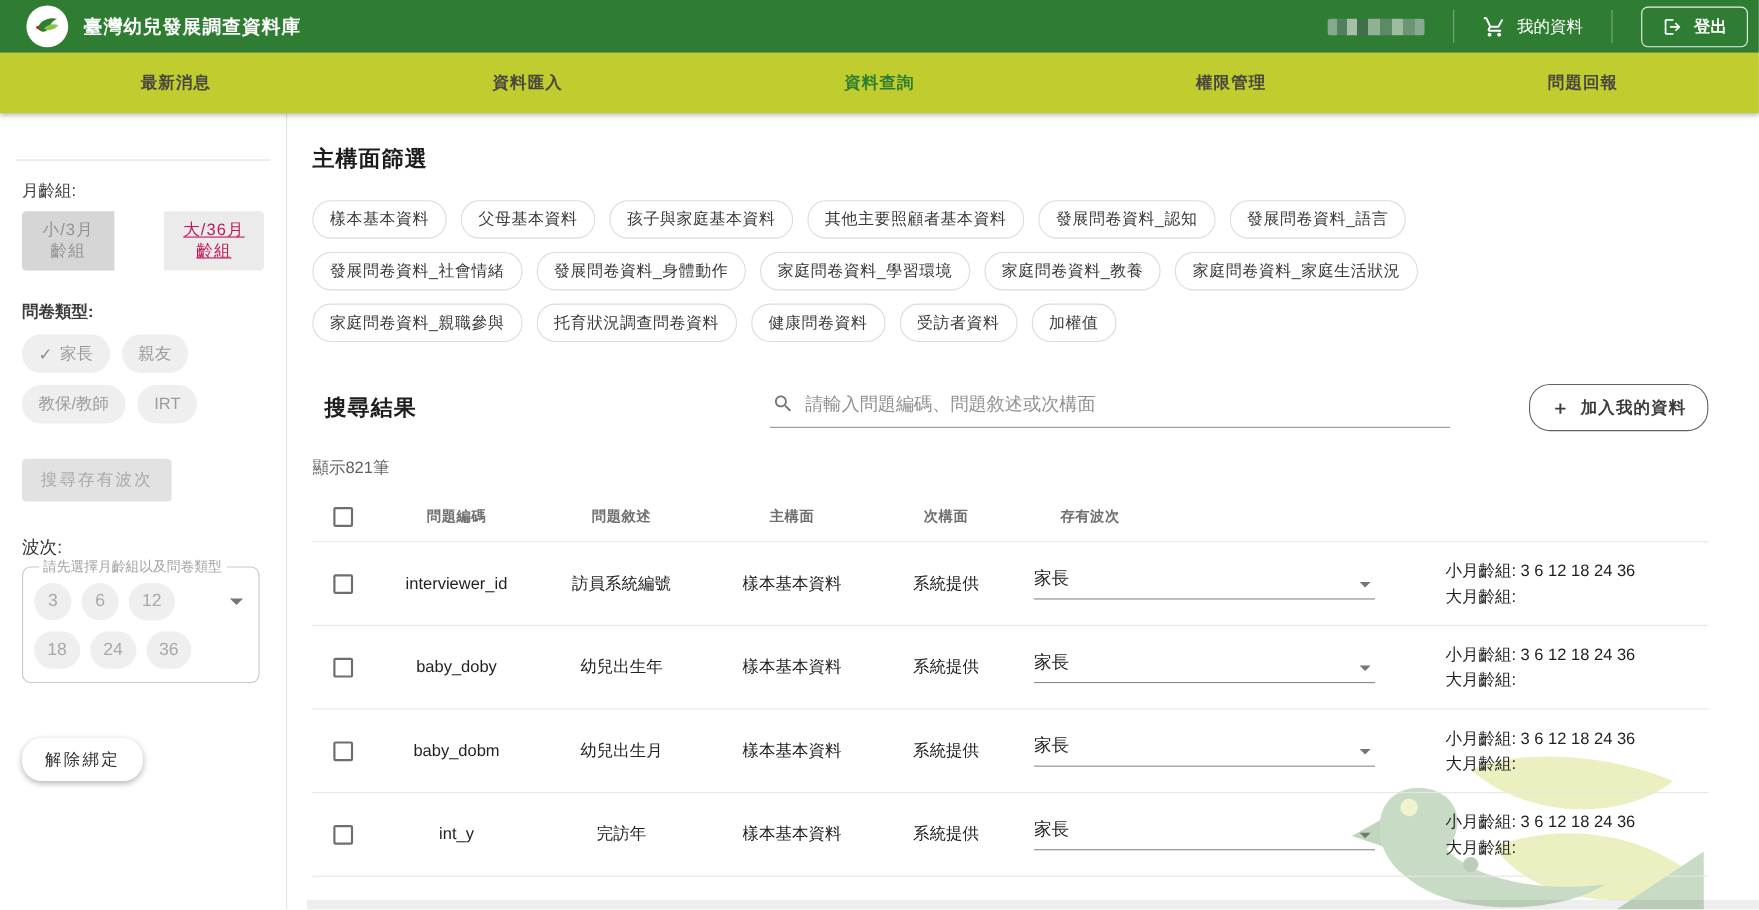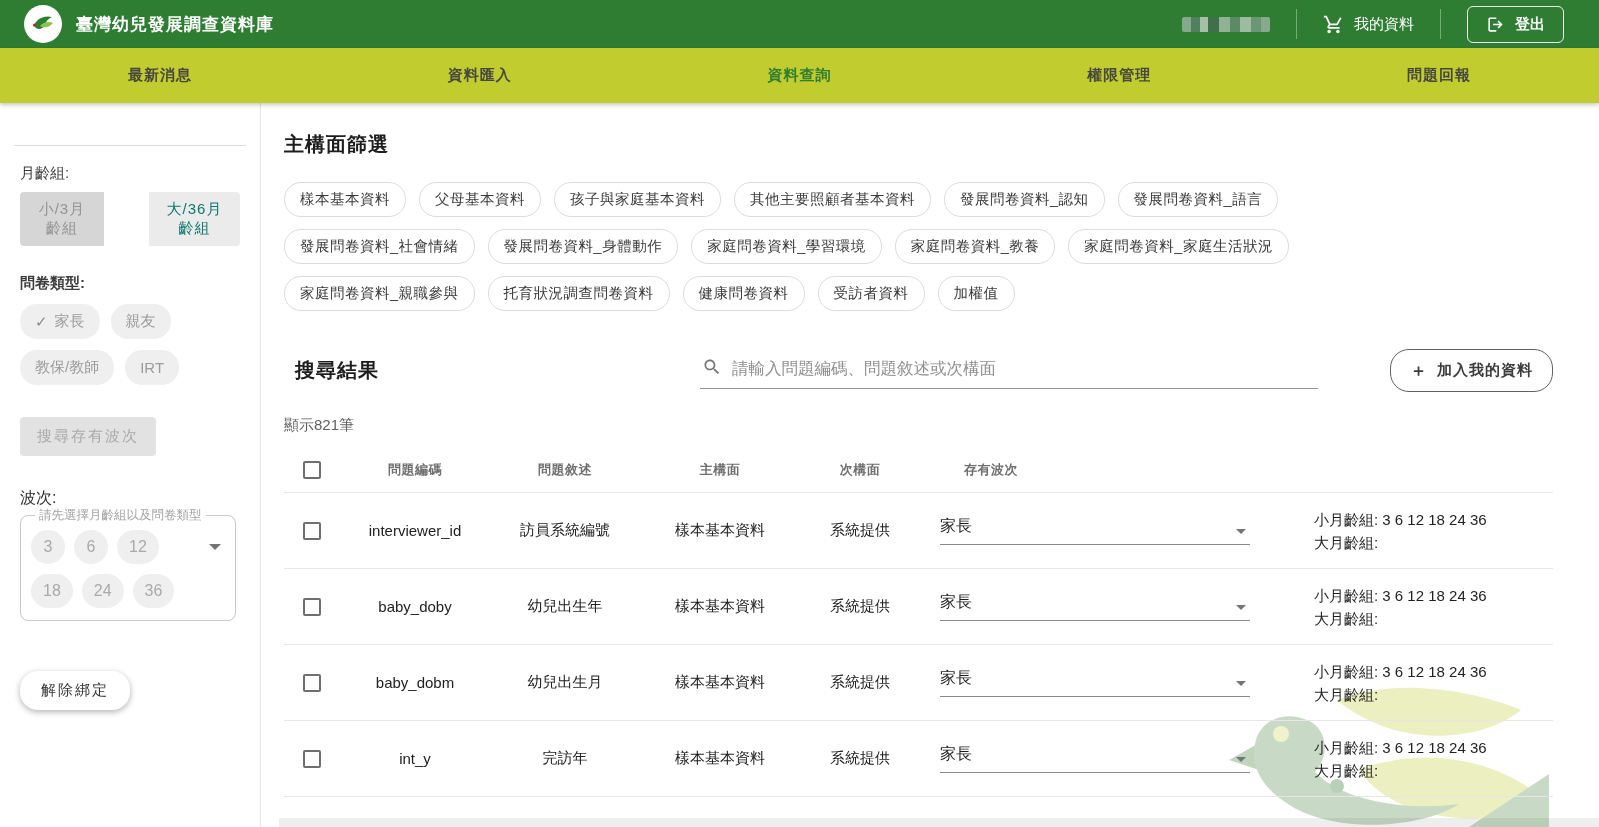--- a/index.html
+++ b/index.html
@@ -1,20 +1,20 @@
 <!DOCTYPE html>
 <html><head>
 <meta charset="utf-8">
 <style>
   * { margin:0; padding:0; box-sizing:border-box; }
   html,body { width:1599px; height:827px; overflow:hidden; background:#fff;
     font-family:"Liberation Sans","DejaVu Sans",sans-serif; color:#212121; }
 
   
-  .appbar { height:48px; background:#2e7d32; display:flex; align-items:center; padding:0 35px 0 16px; }
+  .appbar { height:48px; background:#2e7d32; display:flex; align-items:center; padding:0 10px 0 16px; }
   .logo { width:38px; height:38px; border-radius:50%; background:#fff; margin:0 14px 0 8px;
     display:flex; align-items:center; justify-content:center; flex:0 0 auto; }
   .app-title { color:#fff; font-size:17px; font-weight:bold; letter-spacing:1px; }
   .appbar .spacer { flex:1; }
   .masked-name { width:88px; height:15px; border-radius:2px;
     background-image:linear-gradient(90deg,#86a88d 0 10%,#52805c 10% 20%,#a6c0a8 20% 30%,#3f7049 30% 42%,#8fb295 42% 54%,#5d8a66 54% 66%,#9dbb9f 66% 78%,#6b9673 78% 90%,#87aa8e 90% 100%);
   }
   .vdiv { width:1px; height:30px; background:rgba(255,255,255,.35); margin:0 26px; }
   .mydata { display:flex; align-items:center; gap:10px; color:#fff; font-size:15px; font-weight:normal; cursor:pointer; }
   .logout-btn { display:flex; align-items:center; gap:10px; color:#fff; font-size:15px; font-weight:bold;
@@ -31,21 +31,21 @@
   .sidebar { width:261px; flex:0 0 261px; border-right:1px solid #e3e3e3; padding:28px 20px 0 20px; }
   .main { flex:1; padding:28px 46px 0 23px; position:relative; overflow:hidden; }
 
   
   .sb-title { font-size:19px; font-weight:bold; color:#1f1f1f; letter-spacing:1px; }
   .sb-hr { border:none; border-top:1px solid #dedede; margin:14px -6px 0 -6px; }
   .sb-label { font-size:15px; color:#3c3c3c; margin-top:18px; }
   .toggle-group { display:flex; margin-top:9px;gap:45px; }
   .toggle-btn { font-size:15px; padding:8px 12px; border:none; cursor:pointer; letter-spacing:1px; }
   .toggle-btn.sel { background:#d6d6d6; color:#939393; border-radius:4px 0 0 4px; }
-  .toggle-btn.unsel { background:#ebebeb; color:#0f766e; border-radius:0 4px 4px 0; }
+  .toggle-btn.unsel { background:#ebebeb; color:#be185d; border-radius:0 4px 4px 0;text-decoration:underline; }
   .sb-label2 { font-size:15px; color:#3c3c3c; margin-top:28px;font-weight:bold; }
   .chip-wrap { display:flex; flex-wrap:wrap; gap:11px; margin-top:11px; width:200px; }
   .g-chip { display:inline-flex; align-items:center; gap:7px; background:#efefef; color:#9b9b9b;
     border:none; border-radius:17px; padding:8px 15px; font-size:15px; cursor:pointer; }
   .g-chip .chk { font-size:15px; color:#8a8a8a; }
   .wave-search-btn { margin-top:32px; background:#e2e2e2; color:#a9a9a9; border:none; border-radius:4px;
     padding:10px 17px; font-size:15px; letter-spacing:2px; cursor:pointer; }
   .sb-wave-label { font-size:16px; color:#2f2f2f; margin-top:32px; }
   .wave-fieldset { border:1px solid #c9c9c9; border-radius:8px; margin-top:-2px; padding:2px 10px 12px 10px; width:216px; position:relative; }
   .wave-fieldset legend { font-size:12.5px; color:#a3a3a3; padding:0 4px; margin-left:4px; white-space:nowrap; }

